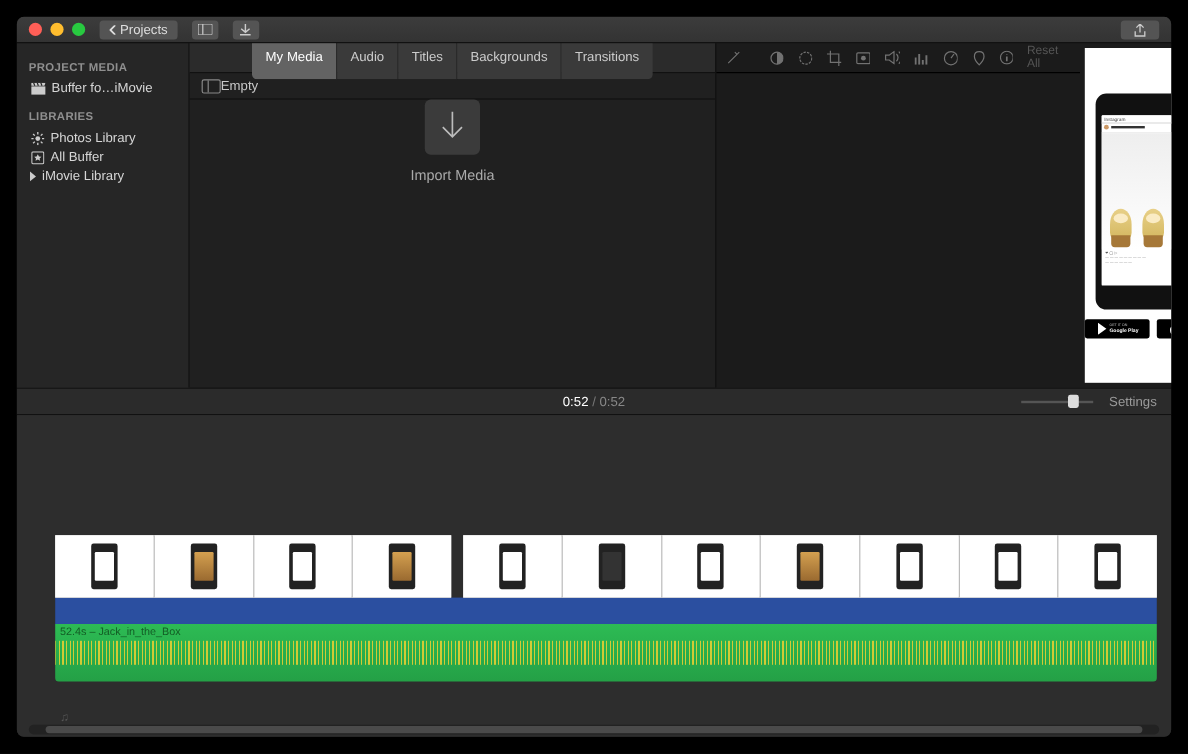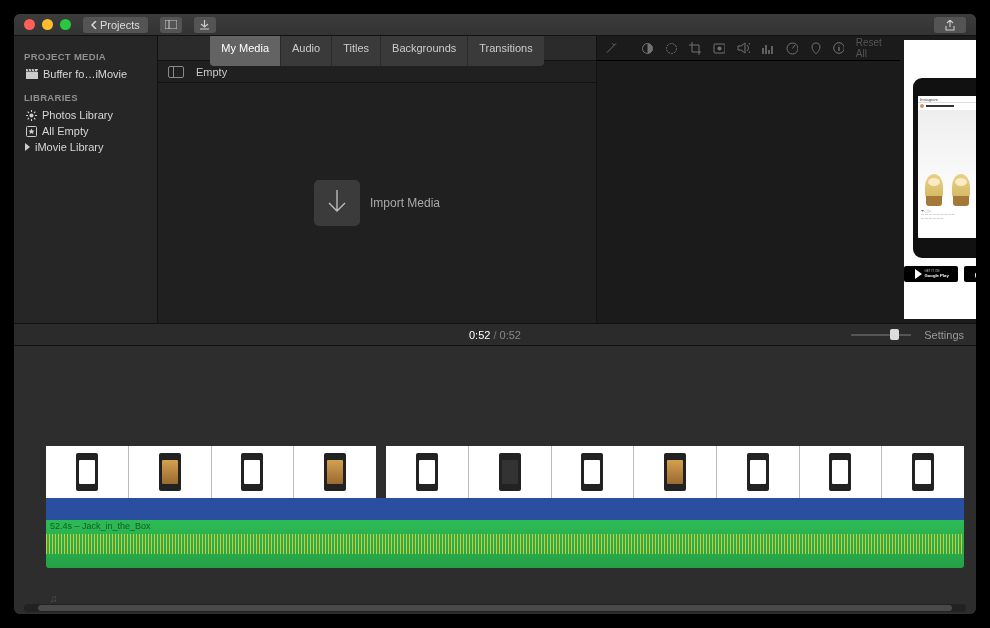--- a/index.html
+++ b/index.html
@@ -23,24 +23,24 @@
 .sb-item svg,.sb-item .tri{flex:0 0 auto}
 .tri{width:0;height:0;border-top:4px solid transparent;border-bottom:4px solid transparent;border-left:5px solid #ccc;margin-left:-1px}
 
 .browser{flex:1;display:flex;flex-direction:column;min-width:0}
 .tabbar{height:25px;display:flex;align-items:center;justify-content:center;background:#2b2b2b;border-bottom:1px solid #111}
 .tabs{display:flex;border-radius:4px;overflow:hidden}
 .tab{font-size:11px;color:#ccc;padding:12px 11px;background:#3a3a3a}
 .tab.active{background:#636363;color:#fff}
 .tab:not(:last-child){border-right:1px solid #2a2a2a}
 .browser-content{flex:1;display:flex;flex-direction:column}
-.bc-bar{height:22px;display:flex;align-items:center;gap:12px;padding:0 10px;color:#c9c9c9;font-size:11px;border-bottom:1px solid #111}
+.bc-bar{height:22px;display:flex;align-items:center;padding:0 10px;color:#c9c9c9;font-size:11px;border-bottom:1px solid #111}
 .panel-icon{width:16px;height:12px;border:1px solid #888;border-radius:2px;position:relative}
 .panel-icon::before{content:'';position:absolute;left:4px;top:0;bottom:0;width:1px;background:#888}
-.import-area{flex:1;display:flex;flex-direction:row;align-items:center;justify-content:center;color:#aaa;font-size:12px;gap:10px}
+.import-area{flex:1;display:flex;flex-direction:column;align-items:center;color:#aaa;font-size:12px;gap:10px}
 .import-box{width:46px;height:46px;background:#3b3b3b;border-radius:5px;display:flex;align-items:center;justify-content:center}
 
 .viewer{width:380px;background:#1b1b1b;display:flex;flex-direction:row;border-left:1px solid #111}
 .vtool{height:25px;display:flex;align-items:center;padding:0 8px;gap:12px;color:#777;border-bottom:1px solid #000}
 .vtool .sp{flex:1}
 .vtool svg{opacity:.8}
 .reset{font-size:10px;color:#555}
 .preview{flex:1;margin:4px;background:#fff;display:flex;flex-direction:column;align-items:center;justify-content:center;position:relative}
 .phone{width:96px;height:180px;background:#111;border-radius:9px;padding:18px 5px 20px;position:relative}
 .phone-screen{background:#fff;width:100%;height:100%;border-radius:1px;display:flex;flex-direction:column;overflow:hidden}
@@ -153,21 +153,21 @@
               <line x1="8" y1="3" x2="9.4" y2="1.6"></line>
             </g>
           </svg>
         <span>Photos Library</span>
       </div>
       <div class="sb-item">
         <svg class="ic" width="11" height="11" viewBox="0 0 11 11">
             <rect x="0.5" y="0.5" width="10" height="10" rx="1" fill="none" stroke="#ccc"></rect>
             <path d="M5.5 2.5l1 2 2 .2-1.5 1.3.4 2-1.9-1.1-1.9 1.1.4-2L2.5 4.7l2-.2z" fill="#ccc"></path>
           </svg>
-        <span>All Empty</span>
+        <span>All Buffer</span>
       </div>
       <div class="sb-item">
         <span class="tri"></span>
         <span>iMovie Library</span>
       </div>
     </div>
 
     <div class="browser">
       <div class="tabbar">
         <div class="tabs">

